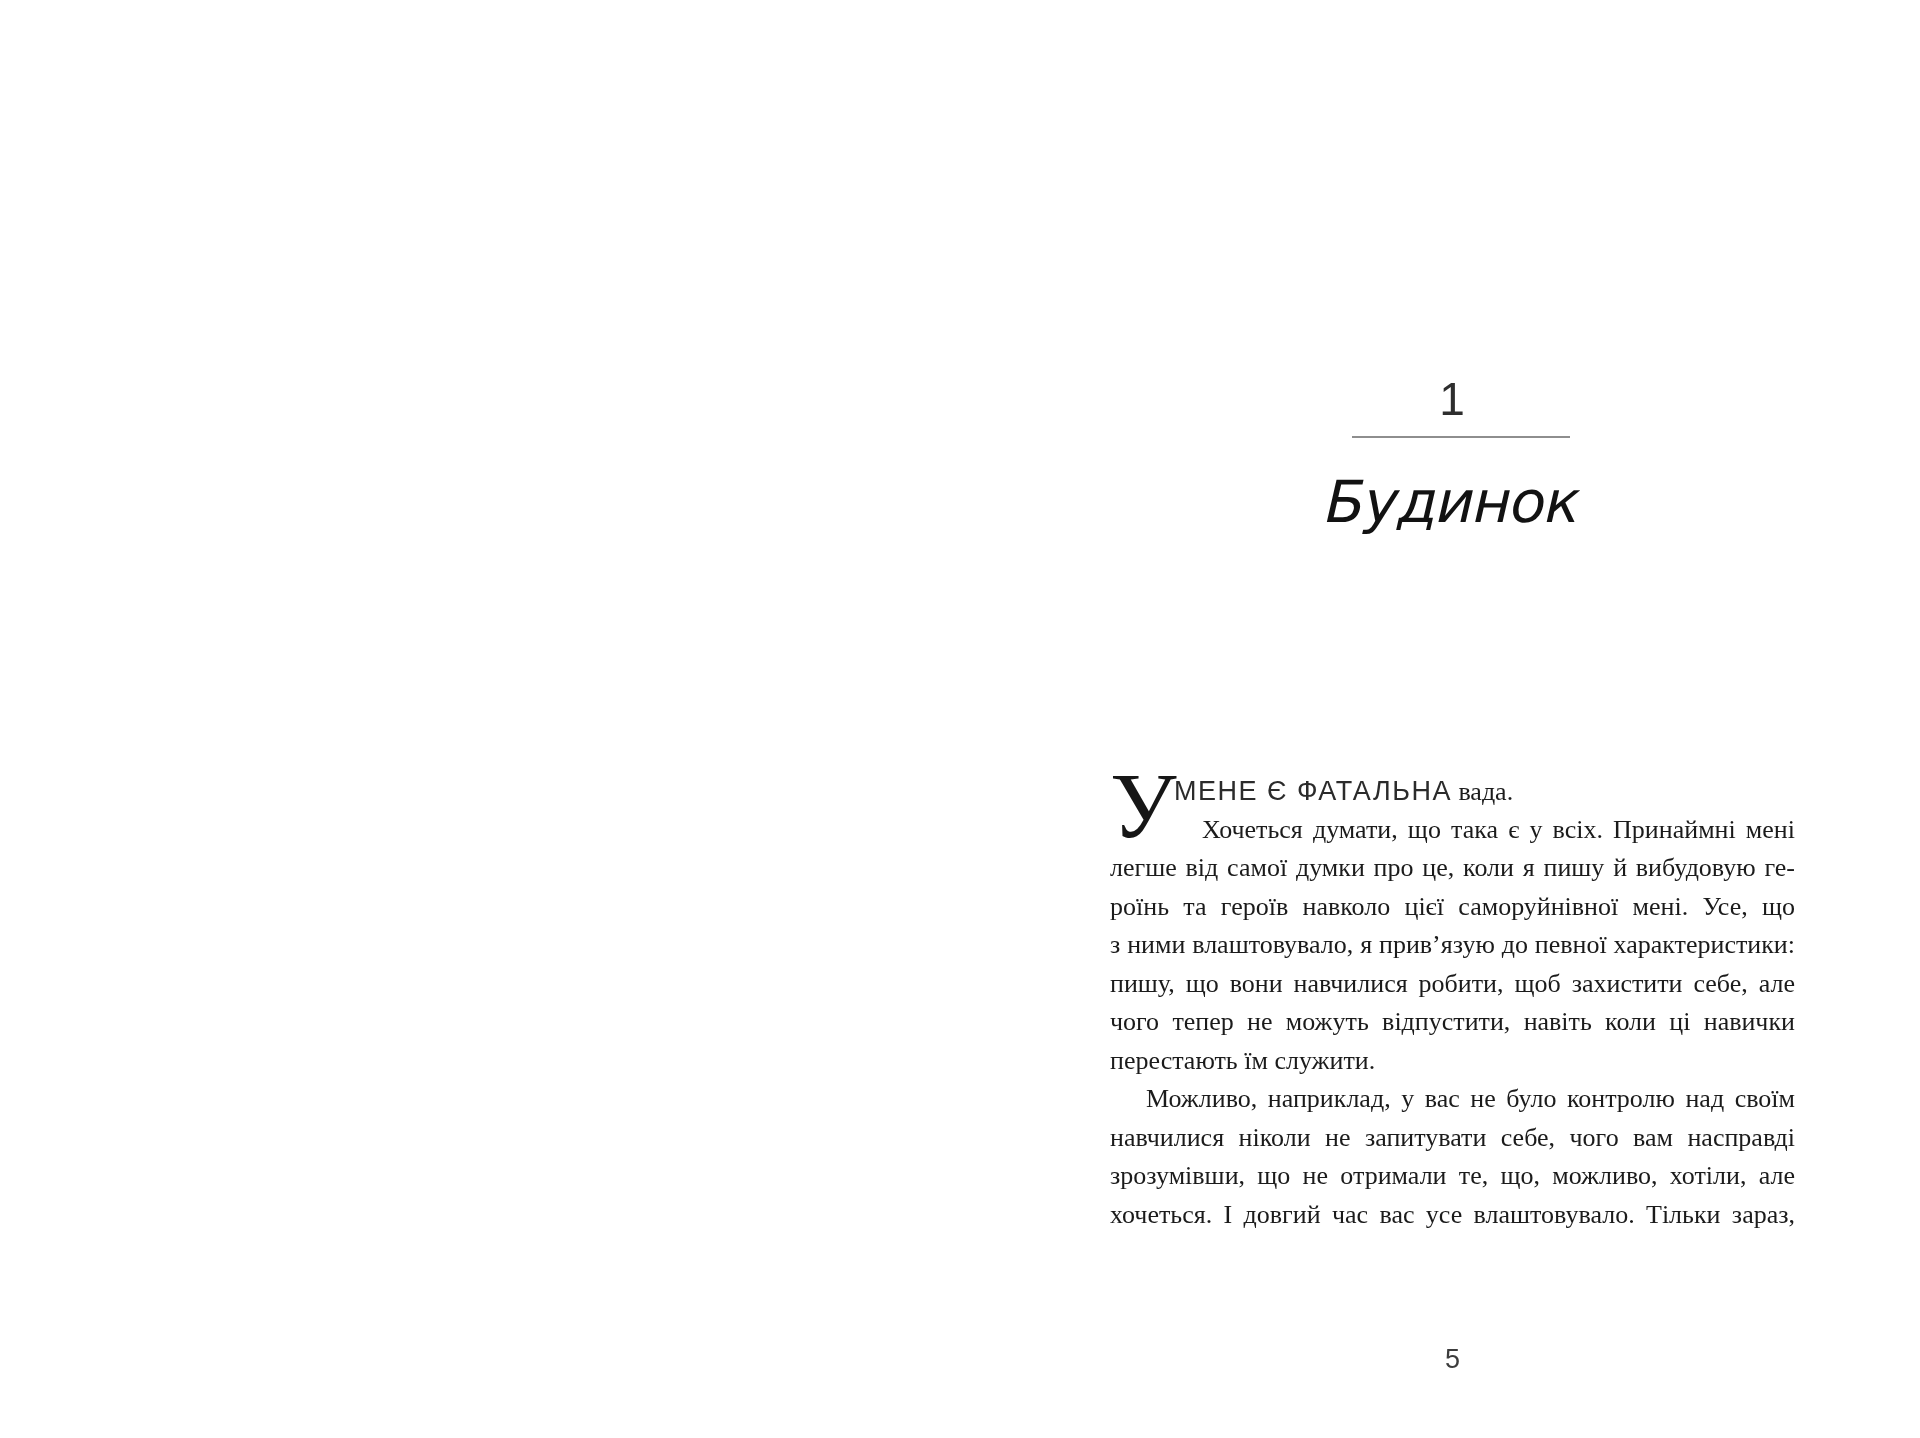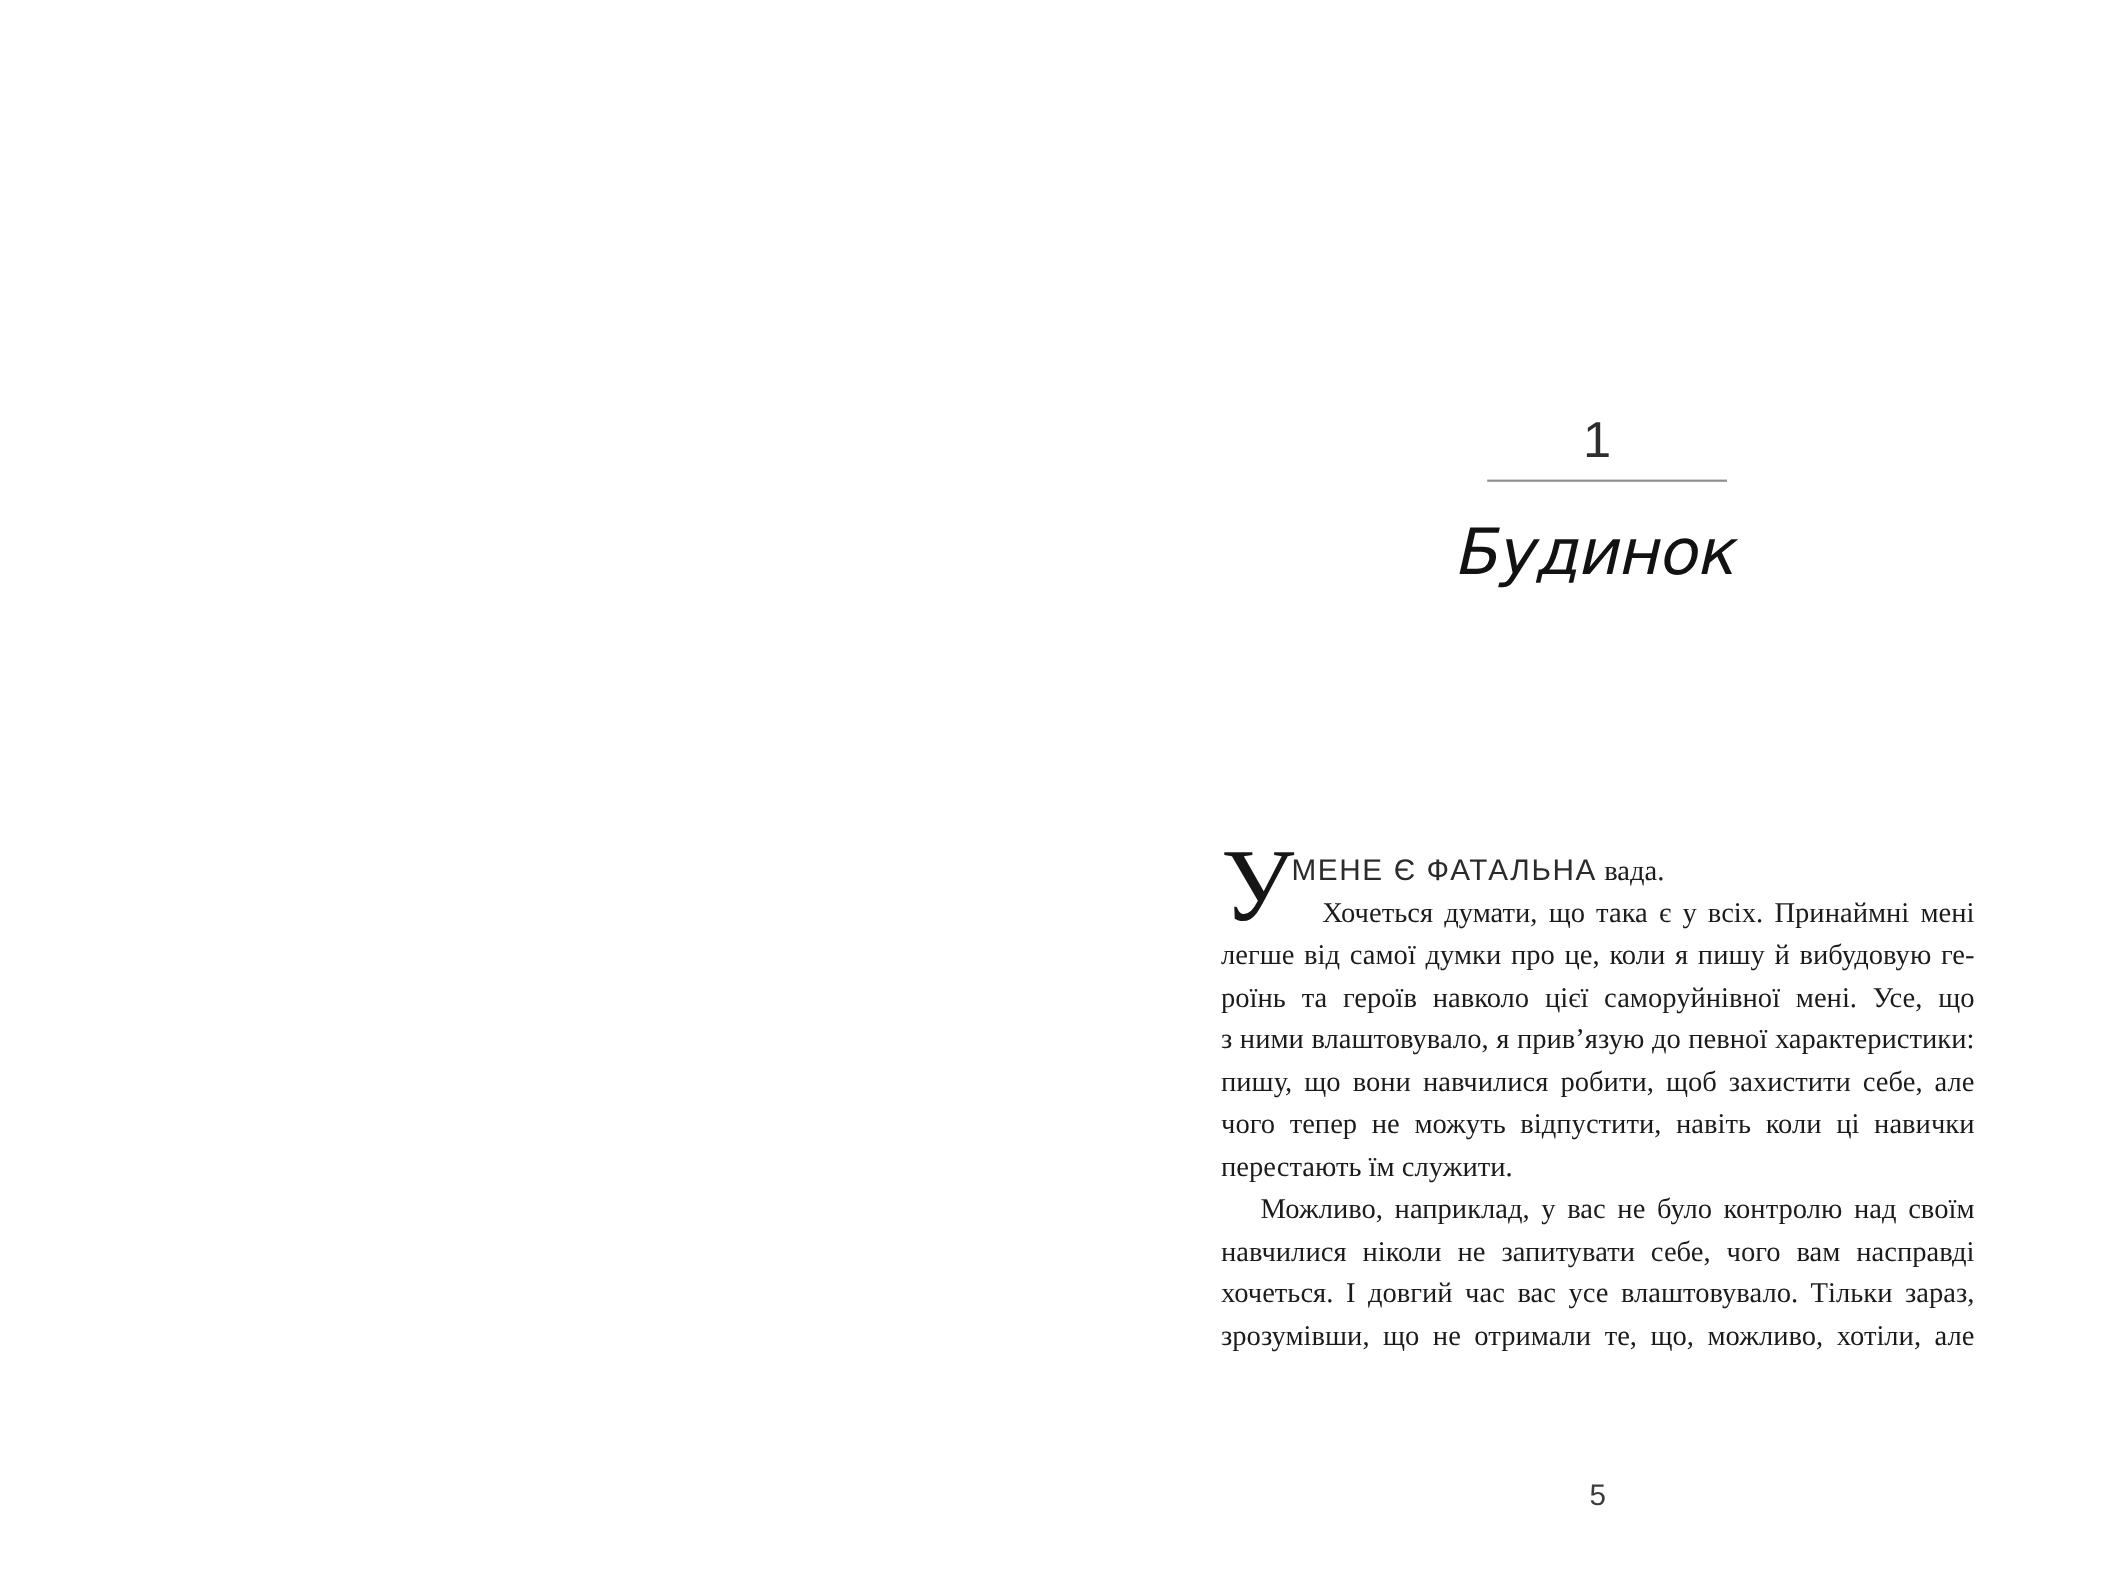--- a/index.html
+++ b/index.html
@@ -101,19 +101,19 @@
       </div>
       <div class="line dropcap-indent">Хочеться думати, що така є у всіх. Принаймні мені</div>
       <div class="line">легше від самої думки про це, коли я пишу й вибудовую ге-</div>
       <div class="line">роїнь та героїв навколо цієї саморуйнівної мені. Усе, що</div>
       <div class="line">з ними влаштовувало, я прив’язую до певної характеристики:</div>
       <div class="line">пишу, що вони навчилися робити, щоб захистити себе, але</div>
       <div class="line">чого тепер не можуть відпустити, навіть коли ці навички</div>
       <div class="line align-left">перестають їм служити.</div>
       <div class="line para-indent">Можливо, наприклад, у вас не було контролю над своїм</div>
       <div class="line">навчилися ніколи не запитувати себе, чого вам насправді</div>
+      <div class="line">зрозумівши, що не отримали те, що, можливо, хотіли, але</div>
       <div class="line">хочеться. І довгий час вас усе влаштовувало. Тільки зараз,</div>
-      <div class="line">зрозумівши, що не отримали те, що, можливо, хотіли, але</div>
     </div>
 
     <div class="page-number">5</div>
   </div>
 </div>
 
 </body></html>

